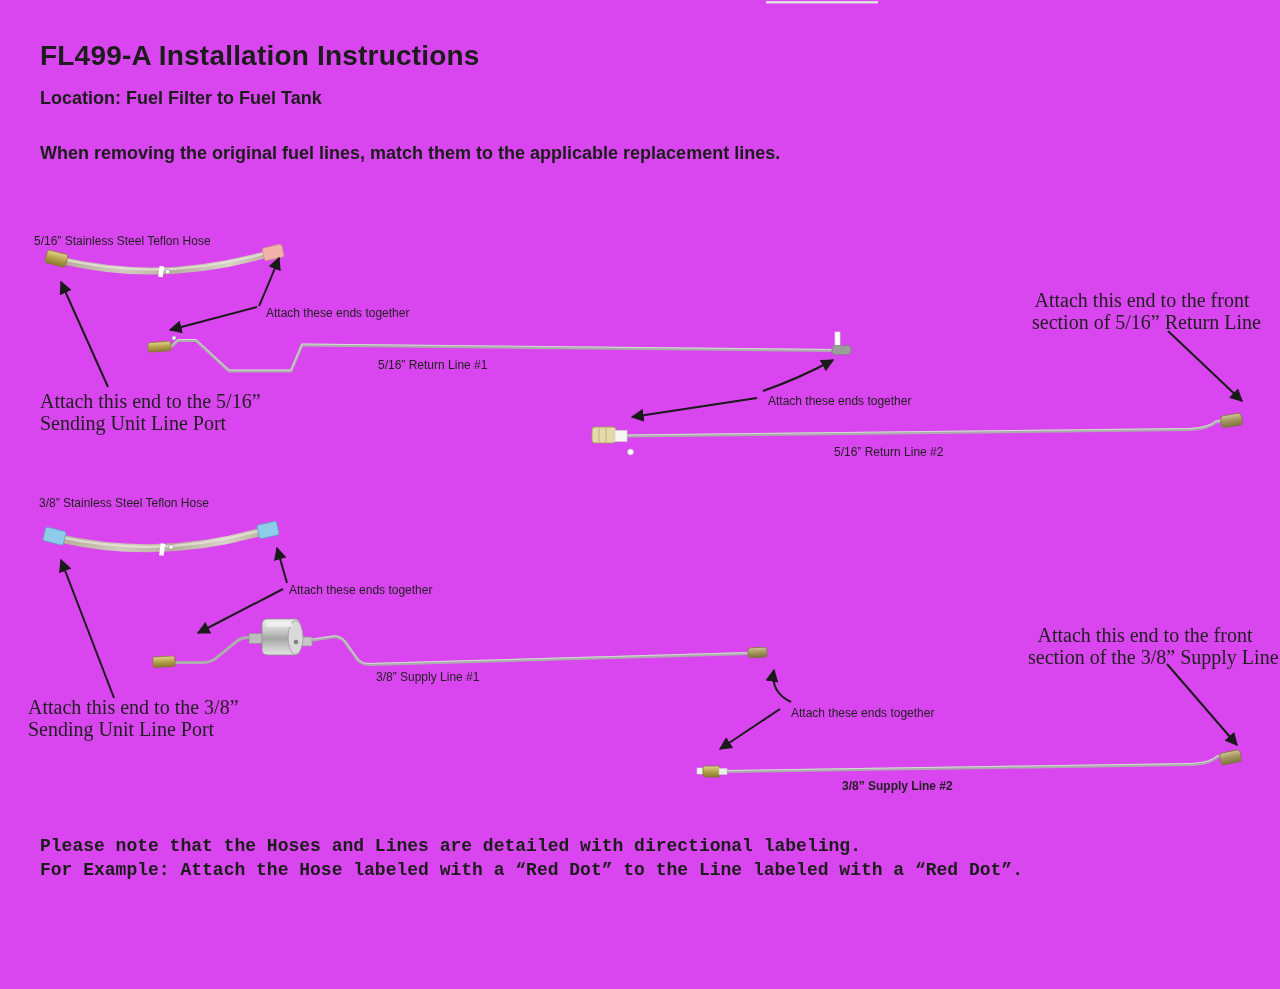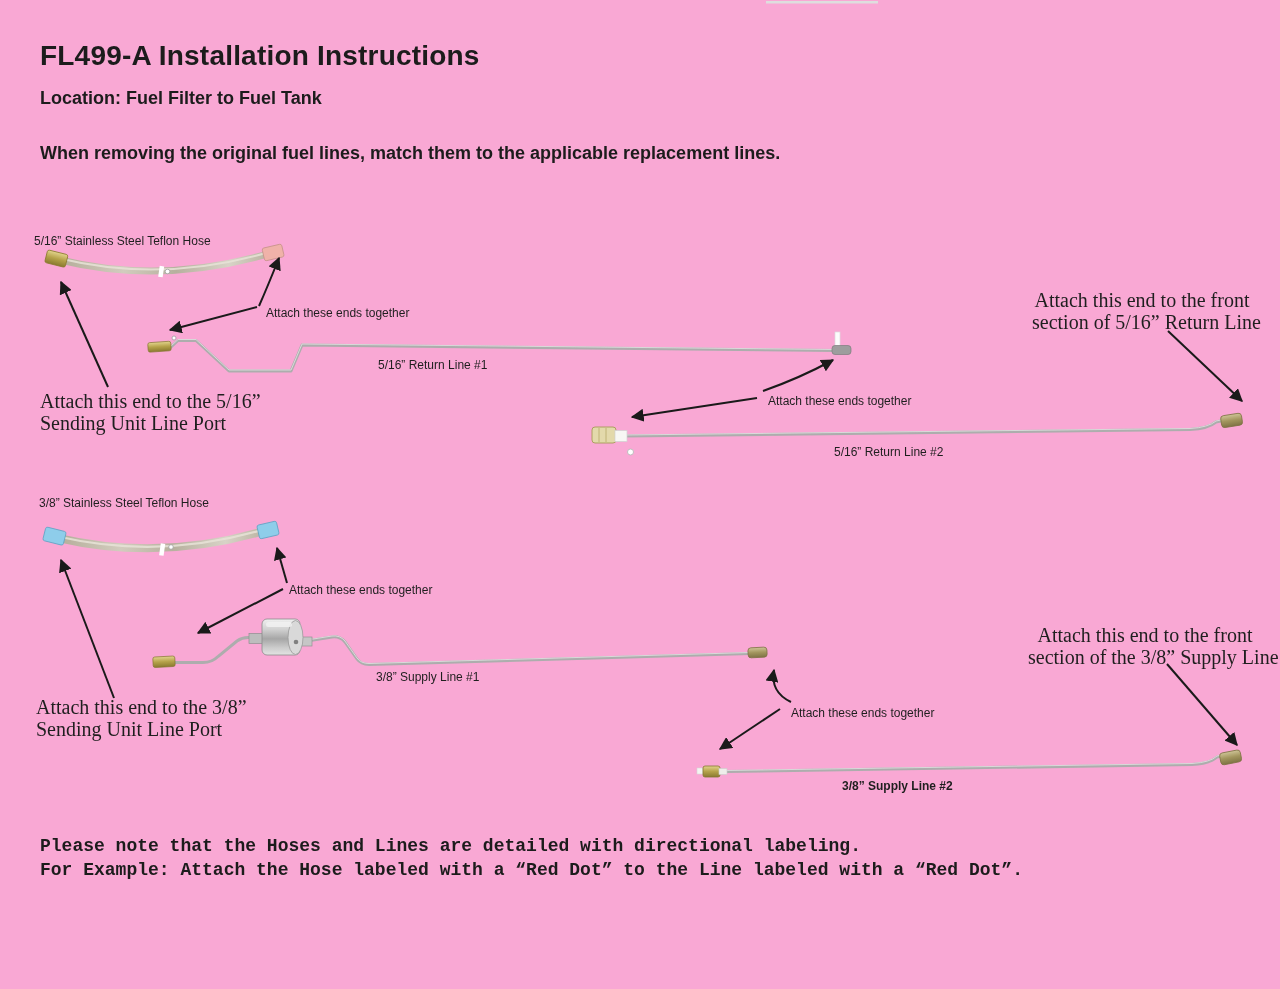--- a/index.html
+++ b/index.html
@@ -1,16 +1,16 @@
 <!DOCTYPE html>
 <html><head>
 <meta charset="utf-8">
 <style>
   html,body{margin:0;padding:0;background:#ffffff;}
-  #page{position:relative;width:1280px;height:989px;background:#f9a8d4;overflow:hidden;
+  #page{position:relative;width:1280px;height:989px;background:#d946ef;overflow:hidden;
         font-family:"Liberation Sans",sans-serif;color:#1c1c1c;}
   #art{position:absolute;left:0;top:0;}
   .lbl{position:absolute;font-size:12px;line-height:20px;white-space:nowrap;color:#1f1f1f;}
   .title{position:absolute;font-size:28px;font-weight:bold;letter-spacing:.2px;white-space:nowrap;}
   .sub{position:absolute;font-size:18px;font-weight:bold;white-space:nowrap;}
   .note2{position:absolute;font-size:20px;line-height:22px;color:#1f1f1f;font-family:Liberation Serif, serif;}
   .note2 div{white-space:nowrap;}
   .ctr{text-align:center;}
   .footer{position:absolute;font-size:18px;font-weight:bold;line-height:24px;}
   .footer div{white-space:nowrap;font-family:Liberation Mono, monospace;}
@@ -145,21 +145,21 @@
   <div class="note2 ctr" style="left:1032px;top:289px;width:220px;">
     <div>Attach this end to the front</div>
     <div>section of 5/16” Return Line</div>
   </div>
   <div class="lbl" style="left:768px;top:391px;">Attach these ends together</div>
   <div class="lbl" style="left:834px;top:442px;">5/16” Return Line #2</div>
 
   <div class="lbl" style="left:39px;top:493px;">3/8” Stainless Steel Teflon Hose</div>
   <div class="lbl" style="left:289px;top:580px;">Attach these ends together</div>
   <div class="lbl" style="left:376px;top:659px;margin-top:8px;">3/8” Supply Line #1</div>
-  <div class="note2" style="left:36px;top:696px;">
+  <div class="note2" style="left:28px;top:696px;">
     <div>Attach this end to the 3/8”</div>
     <div>Sending Unit Line Port</div>
   </div>
   <div class="note2 ctr" style="left:1028px;top:624px;width:234px;">
     <div>Attach this end to the front</div>
     <div>section of the 3/8” Supply Line</div>
   </div>
   <div class="lbl" style="left:791px;top:703px;">Attach these ends together</div>
   <div class="lbl" style="left:842px;top:776px;font-weight:bold;">3/8” Supply Line #2</div>
 

